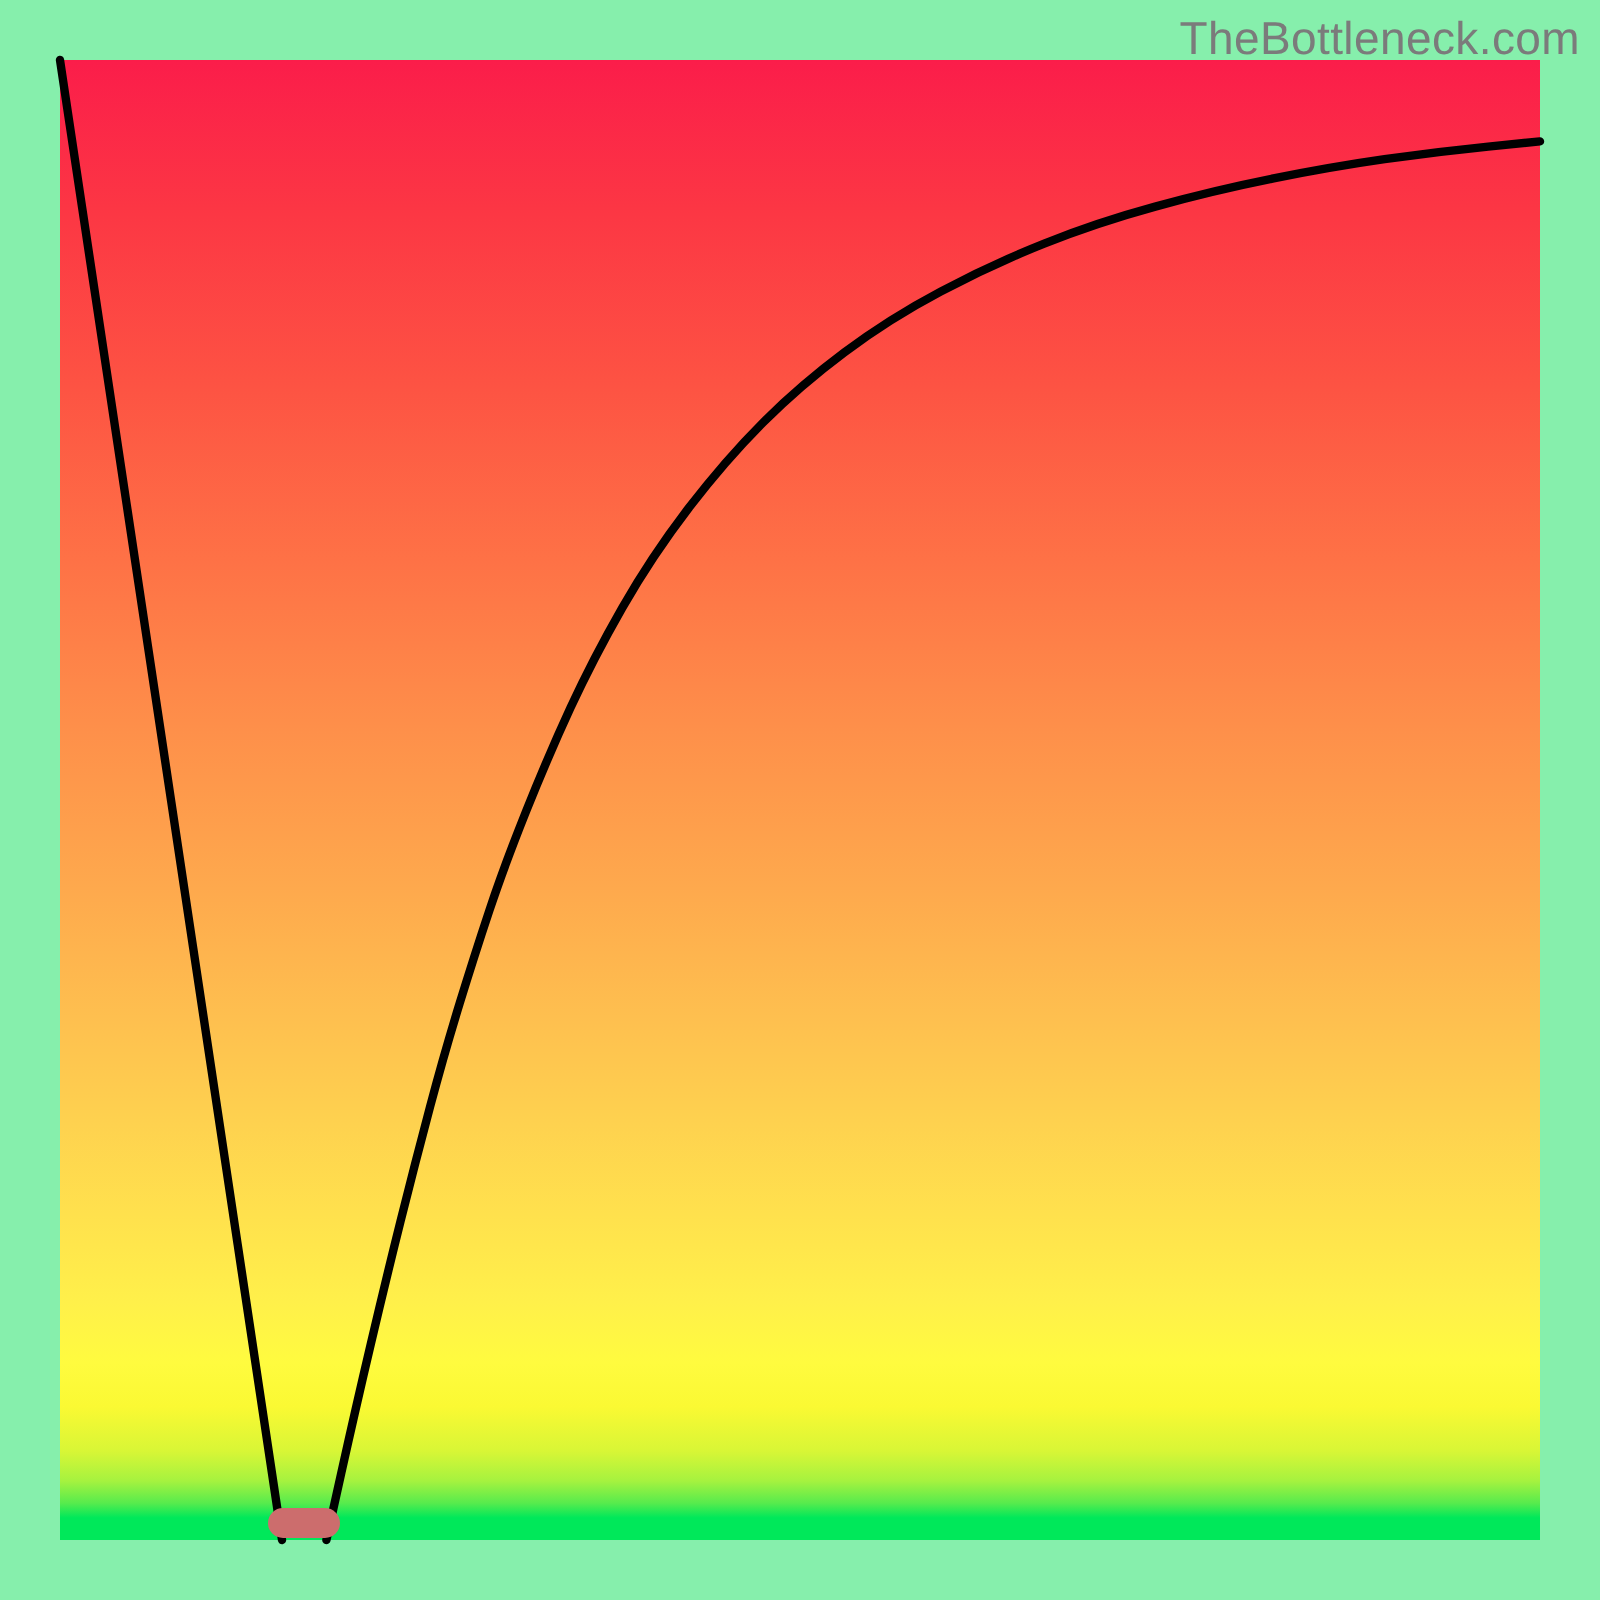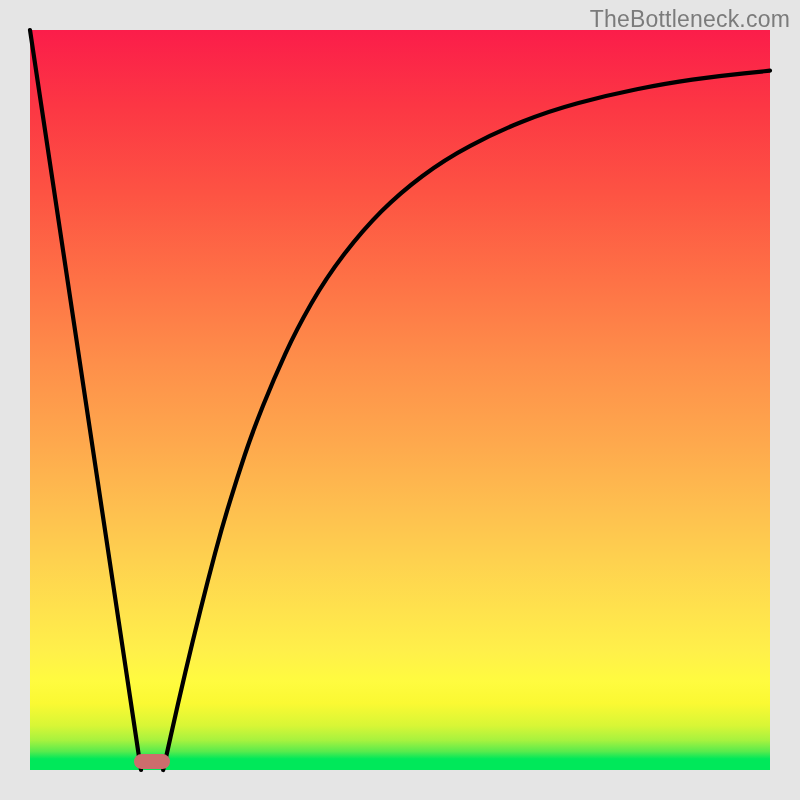--- a/index.html
+++ b/index.html
@@ -8,21 +8,21 @@
     width: 800px;
     height: 800px;
     overflow: hidden;
     background: #000;
     font-family: Arial, Helvetica, sans-serif;
   }
   .frame {
     position: relative;
     width: 800px;
     height: 800px;
-    background: #e5e5e5;
+    background: #86efac;
   }
   .plot {
     position: absolute;
     left: 30px;
     top: 30px;
     width: 740px;
     height: 740px;
     
     background: linear-gradient(
       to top,

